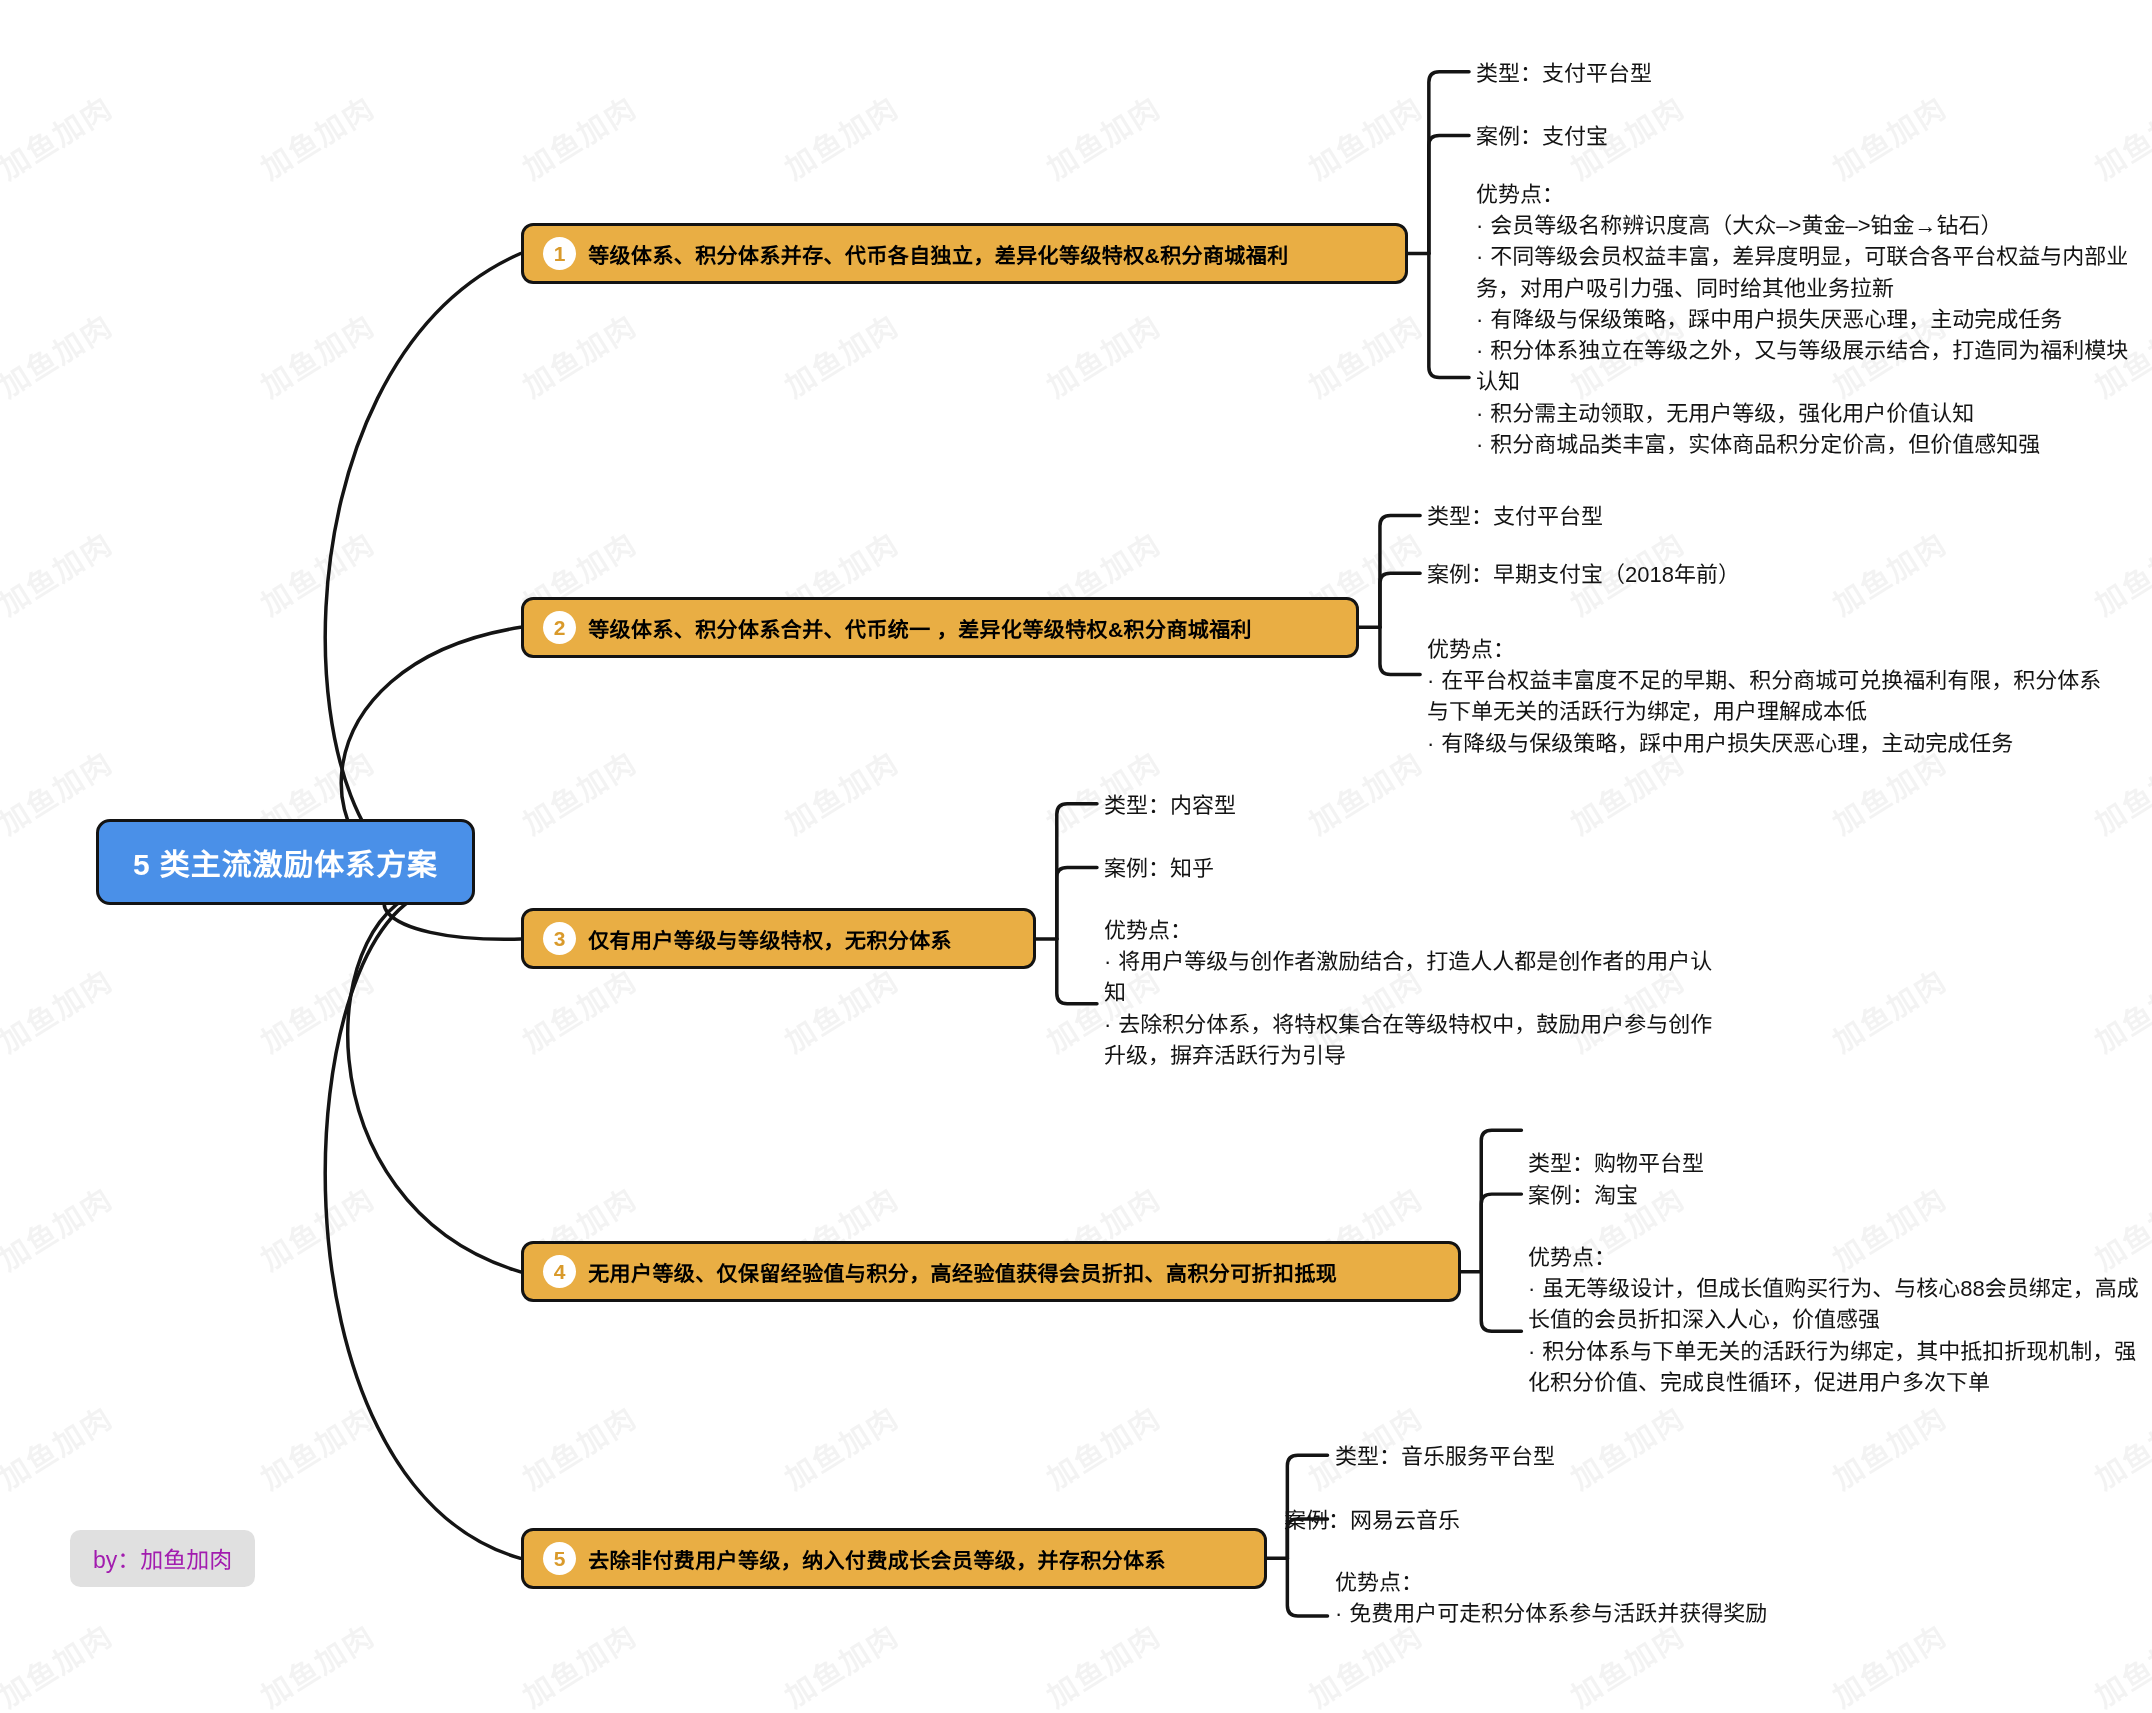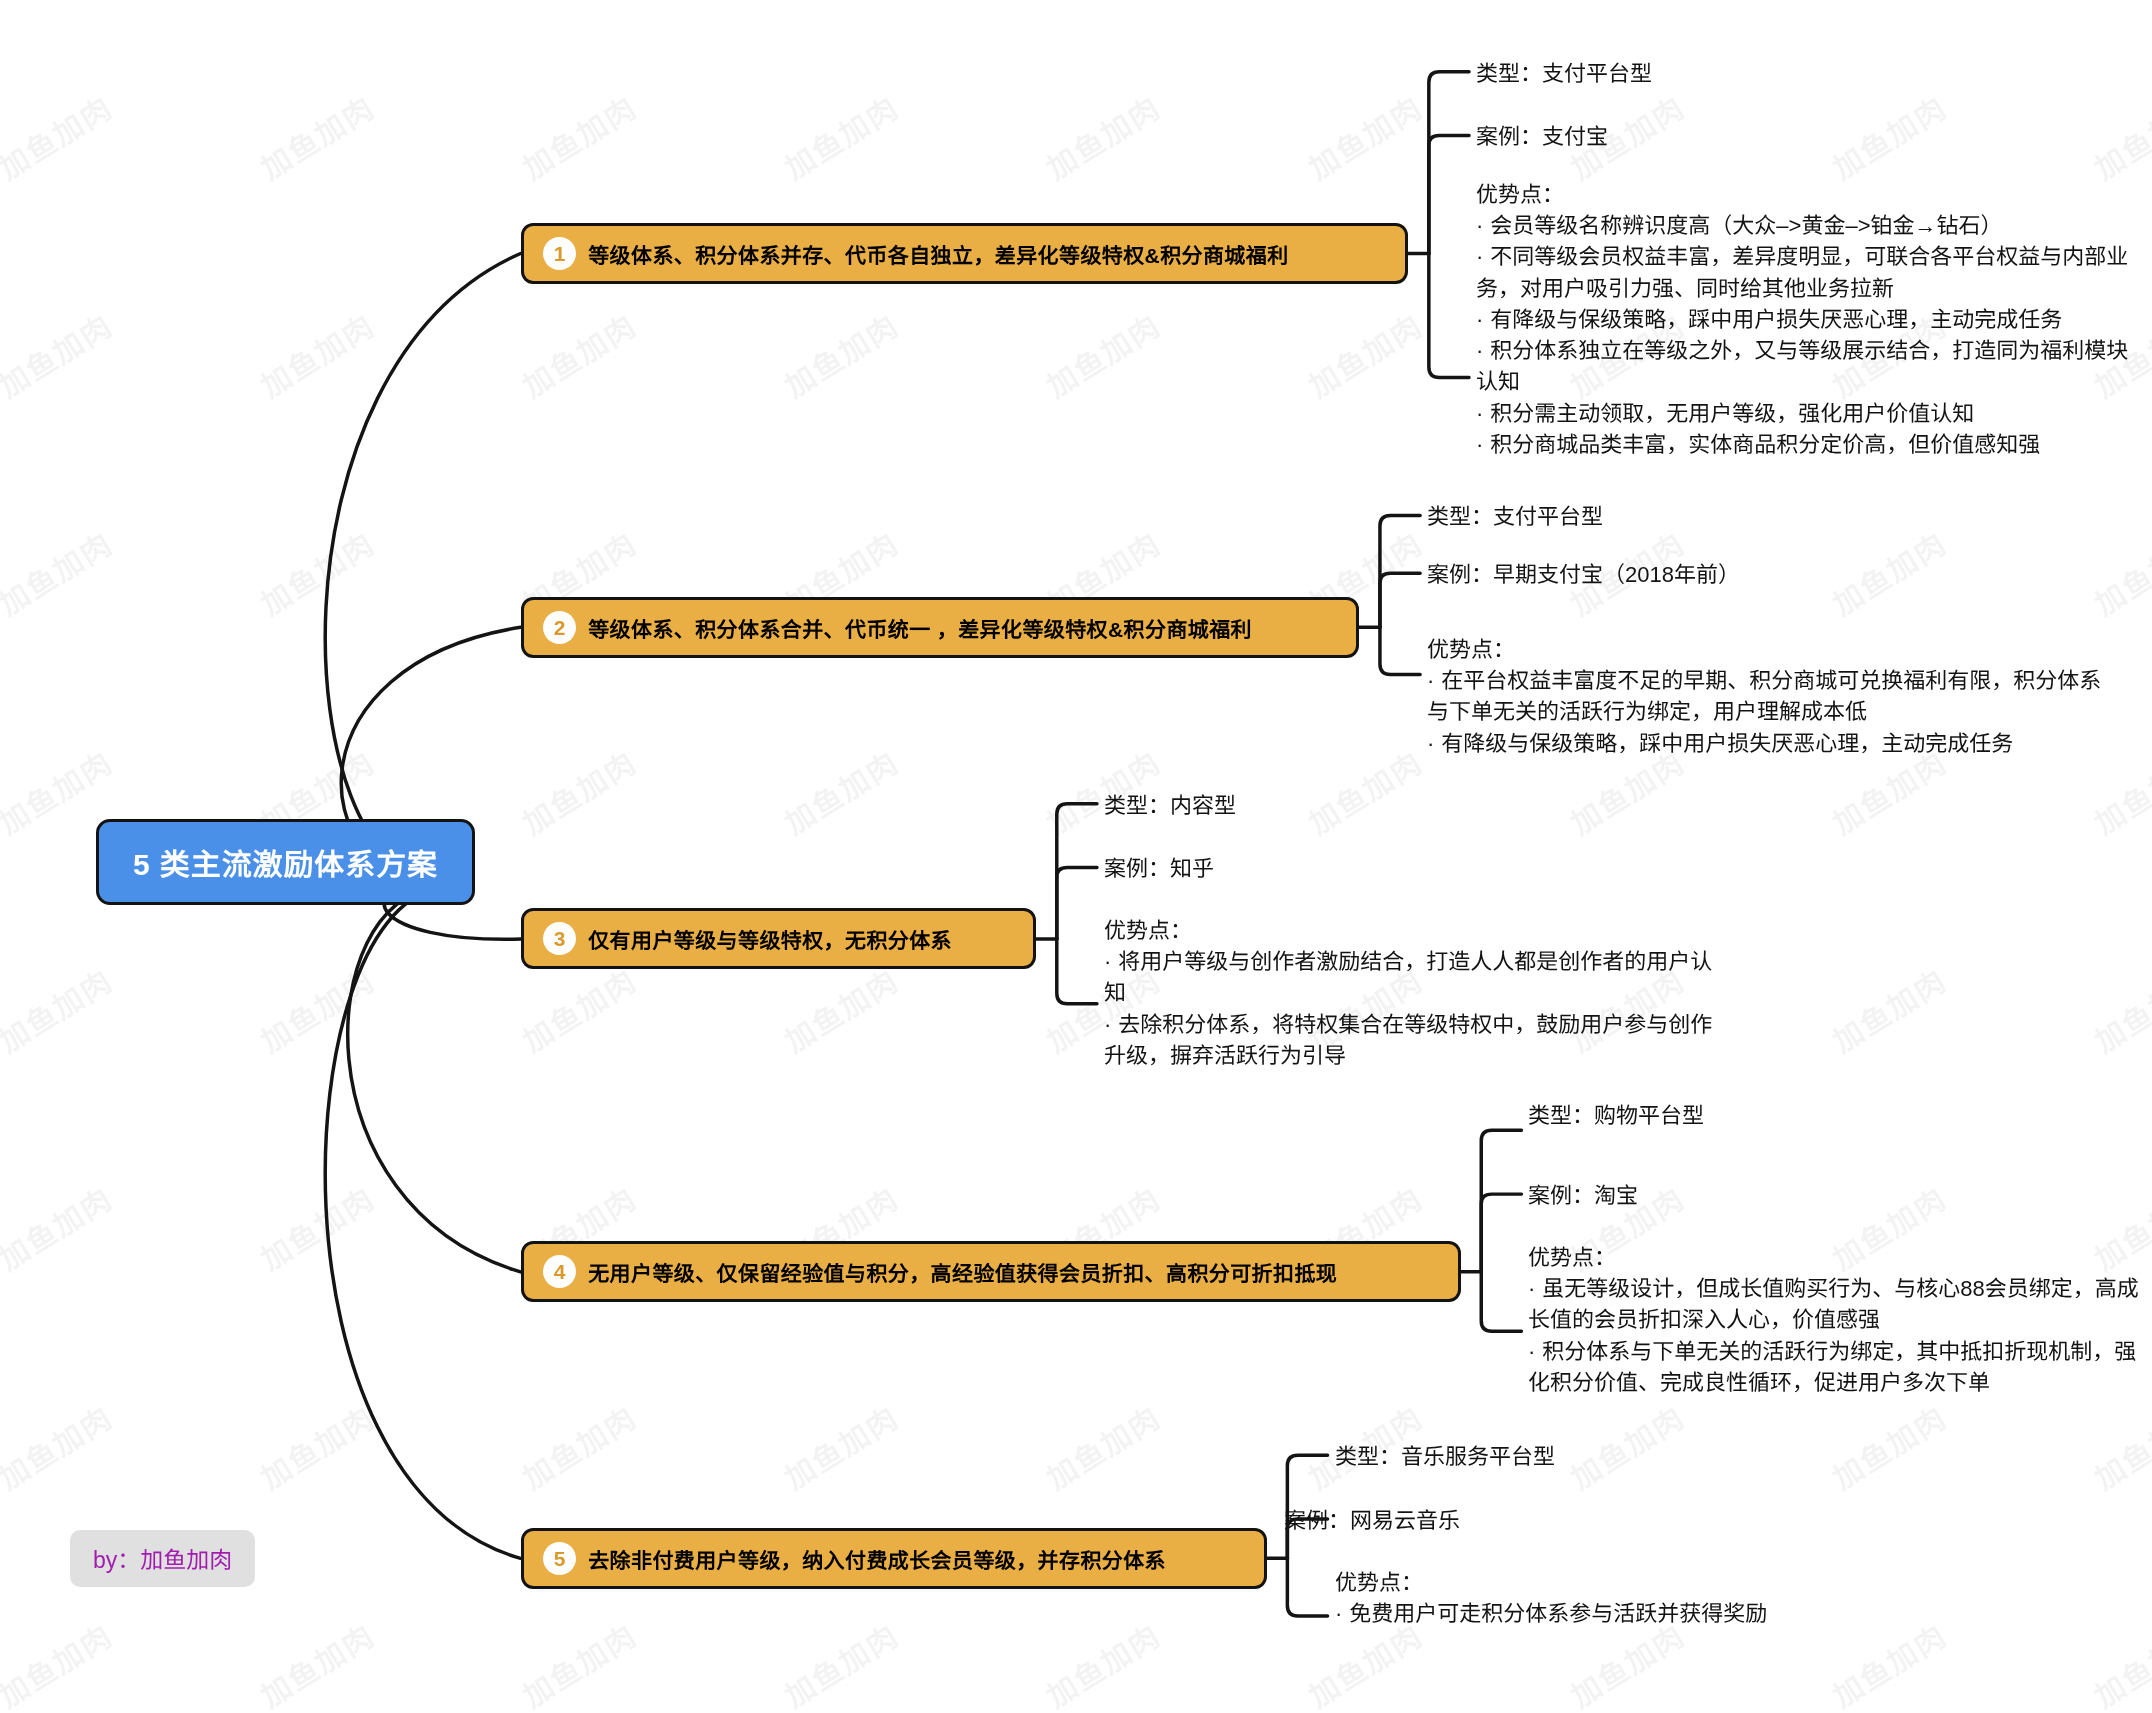--- a/index.html
+++ b/index.html
@@ -327,21 +327,21 @@
       <div class="adv-item"><span class="dot">·</span><span>将用户等级与创作者激励结合，打造人人都是创作者的用户认知</span></div>
       <div class="adv-item"><span class="dot">·</span><span>去除积分体系，将特权集合在等级特权中，鼓励用户参与创作升级，摒弃活跃行为引导</span></div>
     </div>
   </div>
 
   <div class="branch-node" style="left:521px; top:1241px; width:940px;">
     <span class="branch-badge">4</span>
     <span class="branch-label">无用户等级、仅保留经验值与积分，高经验值获得会员折扣、高积分可折扣抵现</span>
   </div>
   <div class="detail-group">
-    <div class="detail-line" style="left:1528px; top:1100px;">类型：购物平台型</div>
+    <div class="detail-line" style="left:1528px; top:1148px;">类型：购物平台型</div>
     <div class="detail-line" style="left:1528px; top:1180px;">案例：淘宝</div>
     <div class="detail-block" style="left:1528px; top:1242px; width:629px;">
       <div class="adv-head">优势点：</div>
       <div class="adv-item"><span class="dot">·</span><span>虽无等级设计，但成长值购买行为、与核心88会员绑定，高成长值的会员折扣深入人心，价值感强</span></div>
       <div class="adv-item"><span class="dot">·</span><span>积分体系与下单无关的活跃行为绑定，其中抵扣折现机制，强化积分价值、完成良性循环，促进用户多次下单</span></div>
     </div>
   </div>
 
   <div class="branch-node" style="left:521px; top:1528px; width:746px;">
     <span class="branch-badge">5</span>

